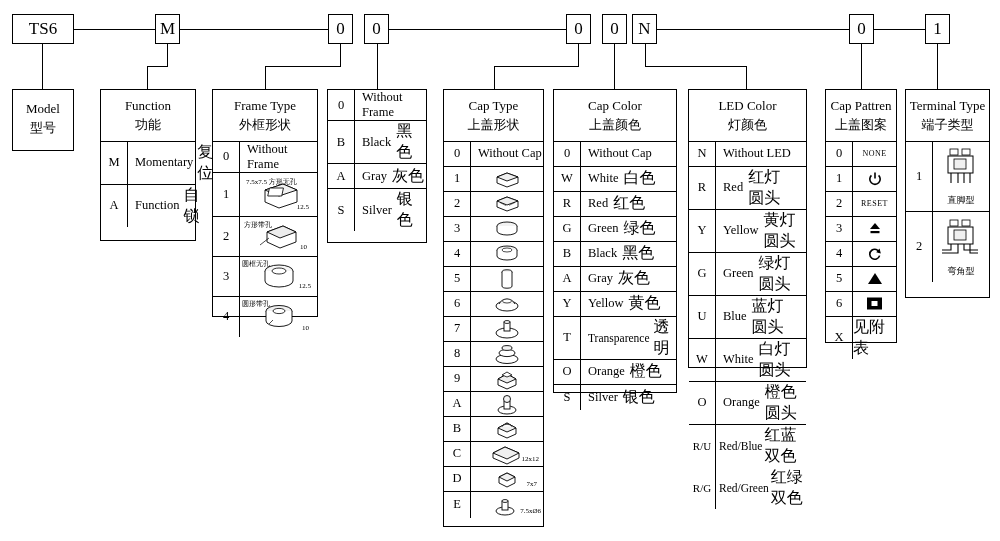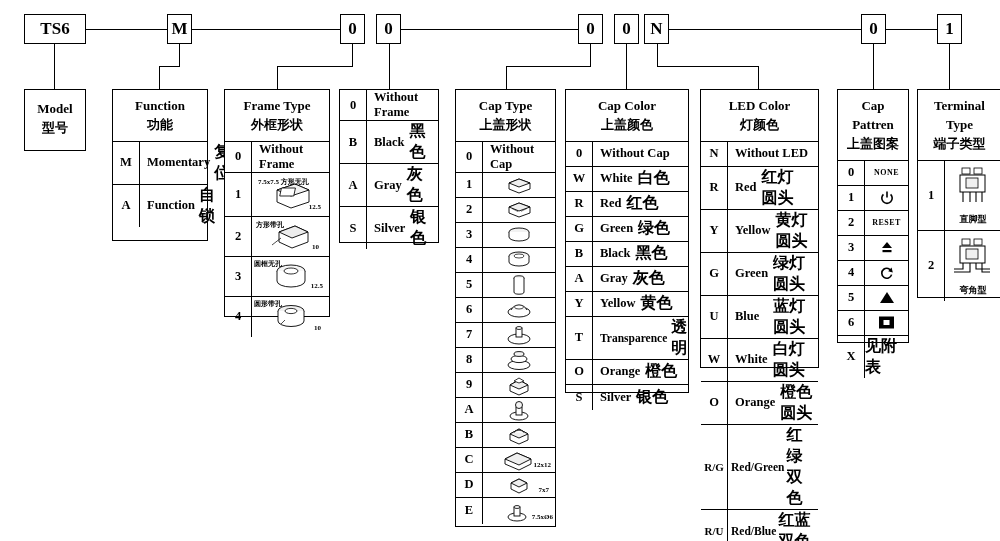--- a/index.html
+++ b/index.html
@@ -4,21 +4,21 @@
 <style>
   html,body{margin:0;padding:0;}
   body{
     width:1000px;height:541px;
     background:#ffffff;
     font-family:"Liberation Serif", serif;
     color:#000;
     position:relative;
     overflow:hidden;
   }
-  .stage{position:absolute;left:12px;top:0;width:804px;height:541px;font-weight:bold;}
+  .stage{position:absolute;left:0;top:0;width:804px;height:541px;}
 
   
   .codebox{
     position:absolute;
     border:1px solid #000;
     background:#fff;
     display:flex;align-items:center;justify-content:center;
     font-size:17px;
     height:30px;
     box-sizing:border-box;
@@ -551,49 +551,49 @@
       <div class="key">G</div>
       <div class="val">
         <span>Green</span>
         <span class="cn-s" style="margin-left:5px;">绿灯　圆头</span>
       </div>
     </div>
     <div class="row">
       <div class="key">U</div>
       <div class="val">
         <span>Blue</span>
-        <span class="cn-s" style="margin-left:14px;">蓝灯　圆头</span>
+        <span class="cn-s" style="margin-left:5px;">蓝灯　圆头</span>
       </div>
     </div>
     <div class="row">
       <div class="key">W</div>
       <div class="val">
         <span>White</span>
         <span class="cn-s" style="margin-left:5px;">白灯　圆头</span>
       </div>
     </div>
     <div class="row">
       <div class="key">O</div>
       <div class="val">
         <span>Orange</span>
         <span class="cn-s" style="margin-left:5px;">橙色　圆头</span>
-      </div>
-    </div>
-    <div class="row">
-      <div class="key" style="font-size:11px;">R/G</div>
-      <div class="val" style="padding-left:3px;">
-        <span style="font-size:11.5px;">Red/Green</span>
-        <span class="cn-s" style="margin-left:2px;">红绿双色</span>
       </div>
     </div>
     <div class="row" style="border-bottom:none;">
       <div class="key" style="font-size:11px;">R/U</div>
       <div class="val" style="padding-left:3px;">
         <span style="font-size:11.5px;">Red/Blue</span>
         <span class="cn-s" style="margin-left:2px;">红蓝双色</span>
+      </div>
+    </div>
+    <div class="row">
+      <div class="key" style="font-size:11px;">R/G</div>
+      <div class="val" style="padding-left:3px;">
+        <span style="font-size:11.5px;">Red/Green</span>
+        <span class="cn-s" style="margin-left:2px;">红绿双色</span>
       </div>
     </div>
   </div>
 
   <div class="panel" style="left:825px;top:89px;width:72px;height:254px;">
     <div class="panel-head">
       <span class="en">Cap Pattren</span>
       <span class="cn">上盖图案</span>
     </div>
     <div class="row">

